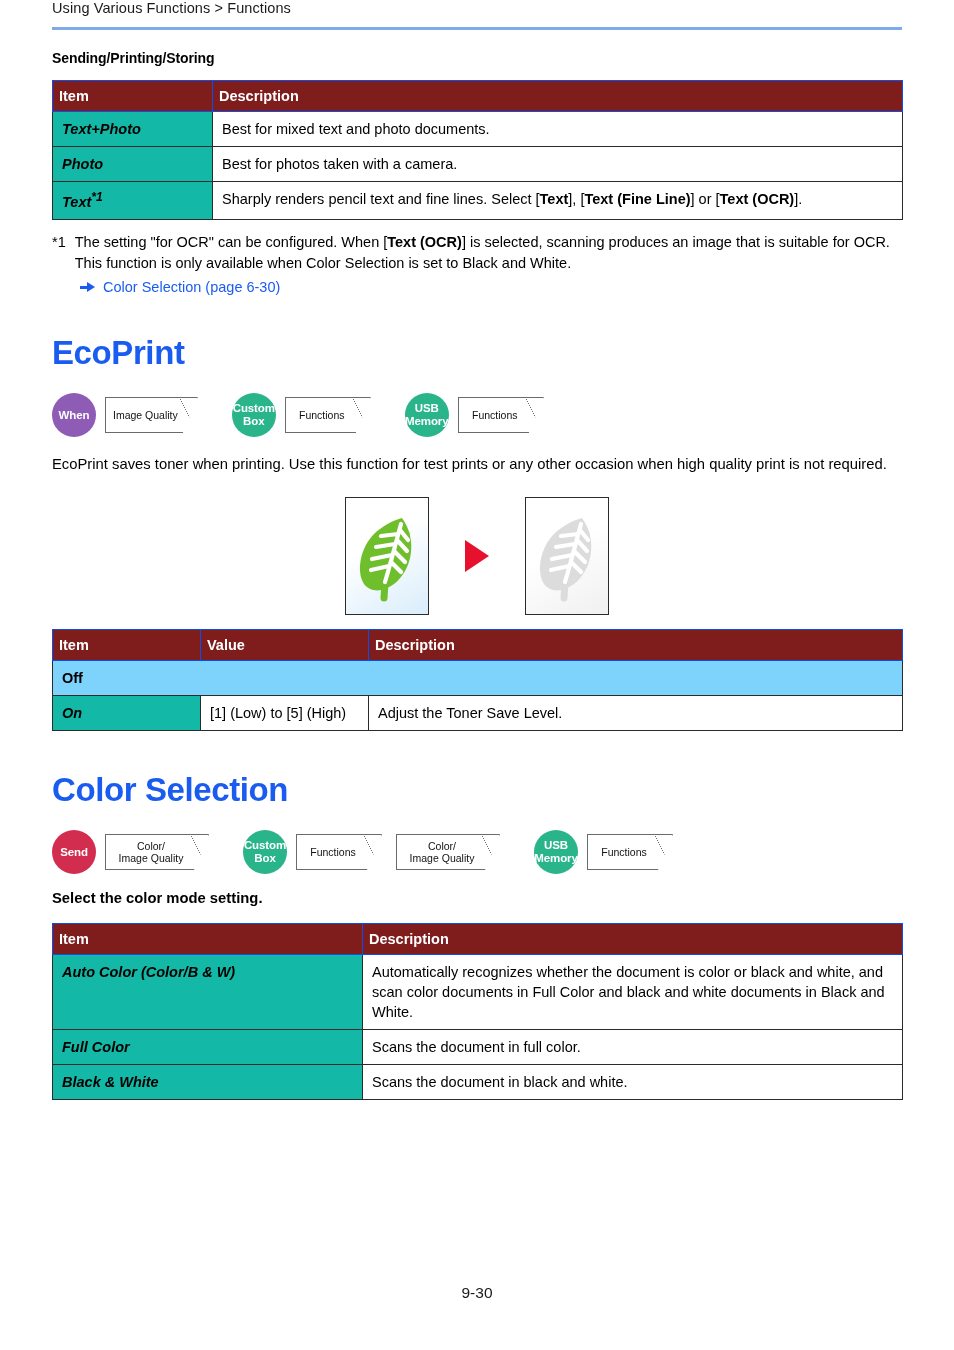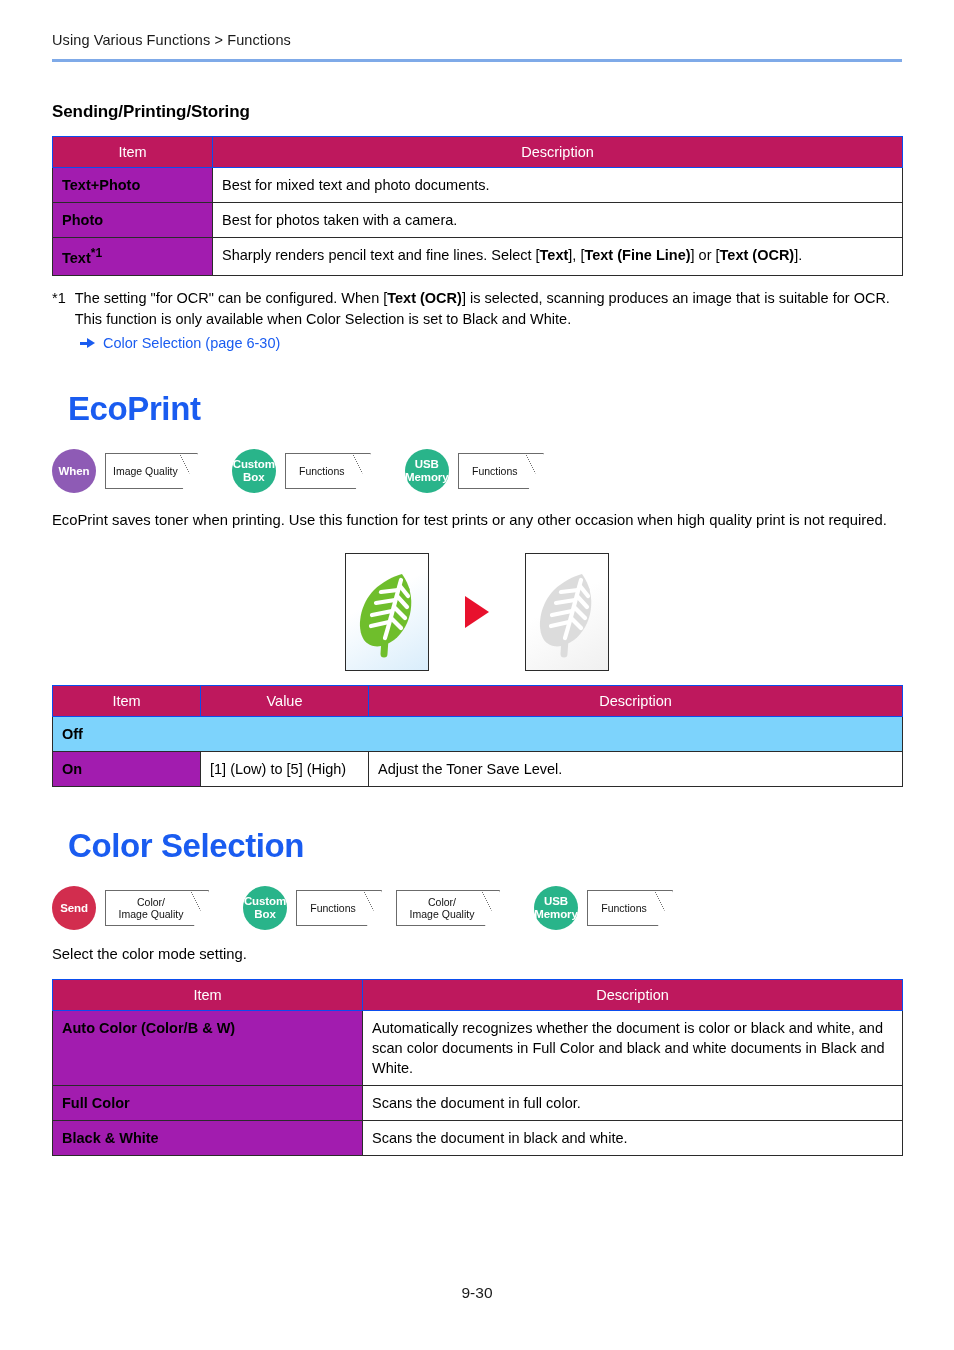--- a/index.html
+++ b/index.html
@@ -19,76 +19,76 @@
     width: 954px;
     height: 1350px;
     box-sizing: border-box;
     padding: 0 52px;
   }
 
   
   .breadcrumb {
     font-size: 14.5px;
     color: #1a1a1a;
-    padding-top: 32px;
     letter-spacing: 0.1px;
   }
   .header-rule {
     margin-top: 11px;
     height: 3px;
     background: #7FAAE8;
     width: 850px;
   }
 
   
   .sub-heading {
-    font-size: 17px;
-    font-weight: bold;
-    margin-top: 40px;
+    font-size: 14px;
+    font-weight: bold;
+    margin-top: 20px;
     margin-bottom: 0;
     letter-spacing: -0.1px;
   }
 
   
   .big-heading {
     color: #1A5CF0;
     font-size: 33px;
     font-weight: bold;
     letter-spacing: -0.4px;
-    margin: 16px;
+    margin: 0;
   }
   .eco-heading { margin-top: 36px; }
   .color-heading { margin-top: 40px; }
 
   
   table.doc {
     border-collapse: collapse;
     width: 850px;
     table-layout: fixed;
     margin-top: 14px;
     font-size: 14.5px;
   }
   table.doc th {
-    background: #be185d;
+    background: #7f1d1d;
     color: #ffffff;
-    font-weight: normal;
+    font-weight: bold;
     font-size: 14.5px;
-    text-align: center;
+    text-align: left;
     padding: 7px 6px;
     border: 1px solid #0B4DEE;
   }
   table.doc td {
     border: 1px solid #2b2b2b;
     padding: 7px 9px;
     vertical-align: top;
     line-height: 1.38;
   }
   table.doc td.itemcell {
-    background: #a21caf;
-    font-weight: bold;
+    background: #14b8a6;
+    font-weight: bold;
+    font-style: italic;
   }
   table.doc td.spanrow {
     background: #7dd3fc;
     font-weight: bold;
   }
   table.doc td.plain { background: #ffffff; }
 
   
   .t1 col.c1 { width: 160px; }
   .t1 col.c2 { width: 690px; }
@@ -204,21 +204,21 @@
   }
   .tag-wide { min-width: 104px; }
 
   
   .body-text {
     font-size: 14.8px;
     line-height: 1.42;
     width: 850px;
     margin-top: 17px;
   }
-  .body-text-tight { margin-top: 14px; }
+  .body-text-tight { margin-top: 14px; font-weight: bold; }
 
   
   .figure {
     display: flex;
     align-items: center;
     justify-content: center;
     gap: 36px;
     margin-top: 22px;
   }
   .leaf-card {

